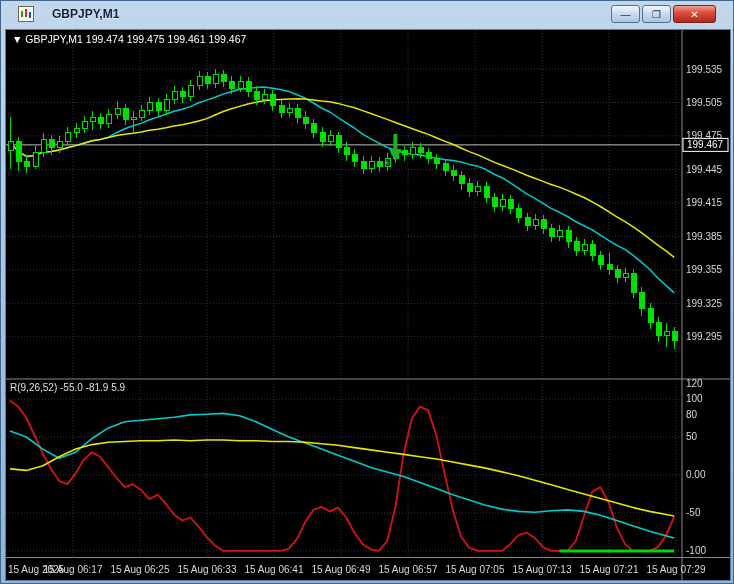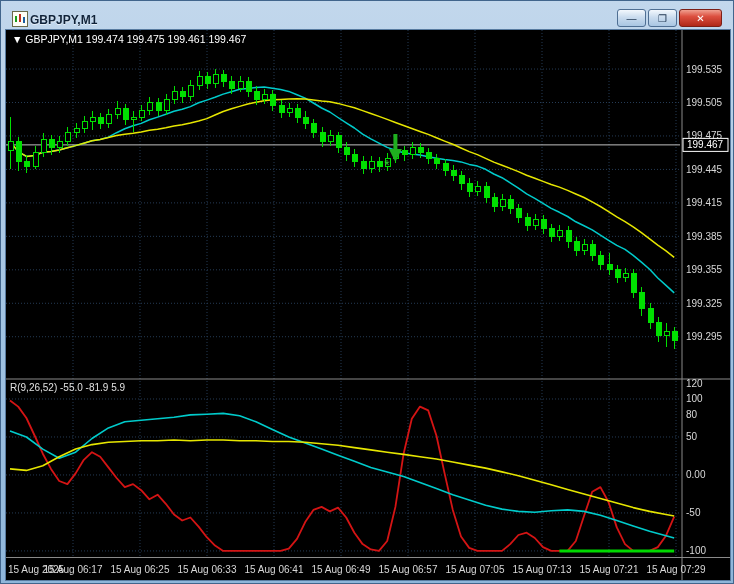--- a/index.html
+++ b/index.html
@@ -1,20 +1,20 @@
 <!DOCTYPE html>
 <html><head>
 <meta charset="utf-8">
 <style>
   html,body{margin:0;padding:0;}
   body{width:734px;height:584px;background:#cfdcea;font-family:"Liberation Sans",sans-serif;overflow:hidden;}
   .win{position:relative;width:734px;height:584px;box-sizing:border-box;
        background:linear-gradient(#c2d7ec,#9fc2e2 60%,#8fb6da);
        border:1px solid #41658c;}
-  .titlebar{height:26px;display:flex;align-items:flex-end;gap:2px;padding:0 11px;}
+  .titlebar{height:26px;display:flex;align-items:center;gap:18px;padding:0 17px;}
   .app-icon{width:16px;height:16px;display:inline-block;background:#fdfdf5;border:1px solid #6a6a4a;box-sizing:border-box;}
   .title{font-size:12px;font-weight:bold;color:#10233a;text-shadow:0 1px 0 rgba(255,255,255,.6);}
   .controls{margin-left:auto;display:flex;gap:2px;}
   .wbtn{width:29px;height:18px;font-size:10px;line-height:15px;text-align:center;
         border:1px solid #4f6f93;border-radius:3px;color:#1d3550;padding:0;cursor:pointer;
         background:linear-gradient(#f3f8fd,#cadcee 45%,#a9c6e2);}
   .wbtn.close{width:43px;color:#fff;border-color:#7c1f16;
         background:linear-gradient(#f0a090,#dc5040 40%,#b02818);}
   .client{position:absolute;left:4px;top:28px;width:724px;height:550px;background:#000;
           border:1px solid #587ba0;box-sizing:content-box;}

